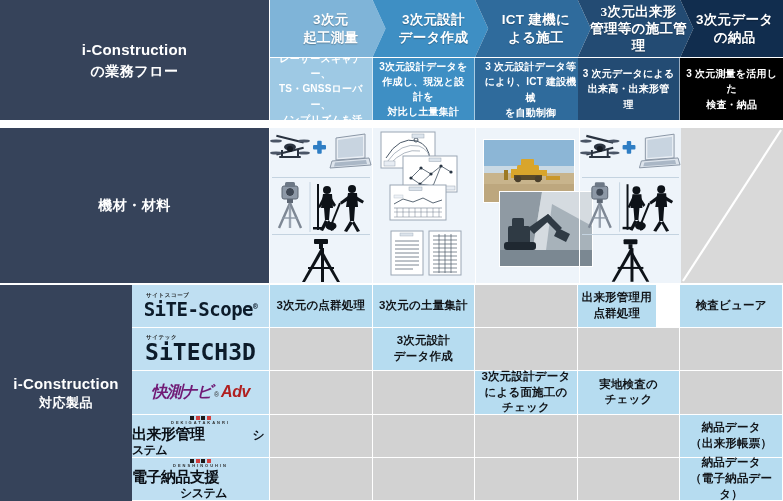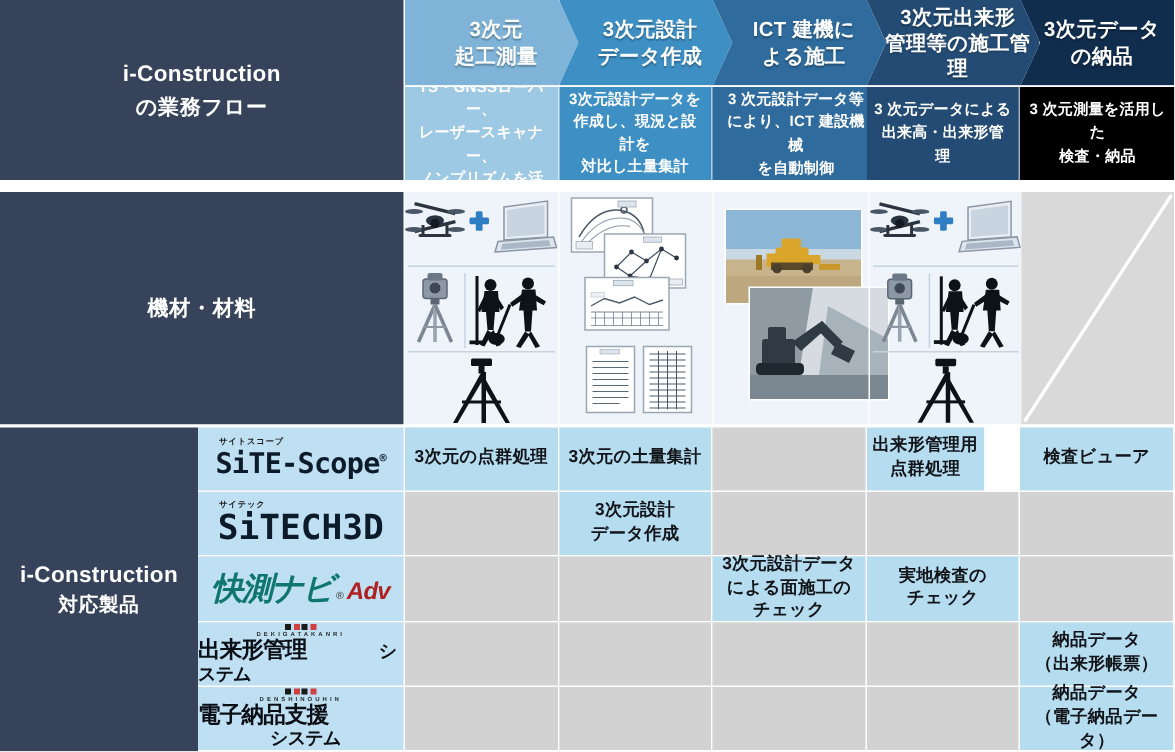--- a/index.html
+++ b/index.html
@@ -124,22 +124,22 @@
   .logo-sitescope .reg{font-size:8px;vertical-align:super;}
   .logo-sitech{
     font-family:"DejaVu Sans Mono","Liberation Mono",monospace;
     font-size:23px;font-weight:bold;letter-spacing:0px;
     color:#0c1b2a;line-height:1;
   }
   .logo-kaisoku{
     display:flex;align-items:baseline;line-height:1;
   }
   .logo-kaisoku .jp{
-    font-size:21px;font-weight:bold;font-style:italic;
-    color:#0f766e;letter-spacing:-1px;
+    font-size:16px;font-weight:bold;font-style:italic;
+    color:#701a75;letter-spacing:-1px;
   }
   .logo-kaisoku .r{font-size:7px;color:#333;margin:0 2px;}
   .logo-kaisoku .adv{
     font-size:16px;font-weight:bold;font-style:italic;
     color:#b02020;letter-spacing:-0.5px;
   }
   .logo-sys{
     display:flex;flex-direction:column;align-items:center;line-height:1;
   }
   .logo-sys .dots{
@@ -183,42 +183,42 @@
           <div>データ作成</div>
         </span>
       </div>
       <div class="chev" style="left: 475.2px; width: 115.6px;">
         <div class="bg" style="background: rgb(47, 107, 156); clip-path: polygon(0px 0px, calc(100% - 13px) 0px, 100% 50%, calc(100% - 13px) 100%, 0px 100%, 13px 50%);"></div>
         <span>
           <div>ICT 建機に</div>
           <div>よる施工</div>
         </span>
       </div>
-      <div class="chev" style="left: 577.8px; width: 115.6px;">
+      <div class="chev" style="left: 577.8px; width: 115.6px; font-family: Liberation Serif, serif;">
         <div class="bg" style="background: rgb(35, 75, 115); clip-path: polygon(0px 0px, calc(100% - 13px) 0px, 100% 50%, calc(100% - 13px) 100%, 0px 100%, 13px 50%);"></div>
         <span>
           <div>3次元出来形</div>
           <div>管理等の施工管理</div>
         </span>
       </div>
       <div class="chev" style="left: 680.4px; width: 102.6px;">
         <div class="bg" style="background: rgb(17, 45, 78); clip-path: polygon(0px 0px, 100% 0px, 100% 100%, 0px 100%, 13px 50%);"></div>
         <span>
           <div>3次元データ</div>
           <div>の納品</div>
         </span>
       </div>
     </div>
 
   <div id="subrow">
       <div class="sub" style="left: 270px; width: 102.6px; background: rgb(158, 201, 228);">
         <div>
           <div>UAVや</div>
+          <div>レーザースキャナー、</div>
           <div>TS・GNSSローバー、</div>
-          <div>レーザースキャナー、</div>
           <div>ノンプリズムを活用</div>
         </div>
       </div>
       <div class="sub" style="left: 372.6px; width: 102.6px; background: rgb(62, 143, 196);">
         <div>
           <div>3次元設計データを</div>
           <div>作成し、現況と設計を</div>
           <div>対比し土量集計</div>
         </div>
       </div>

